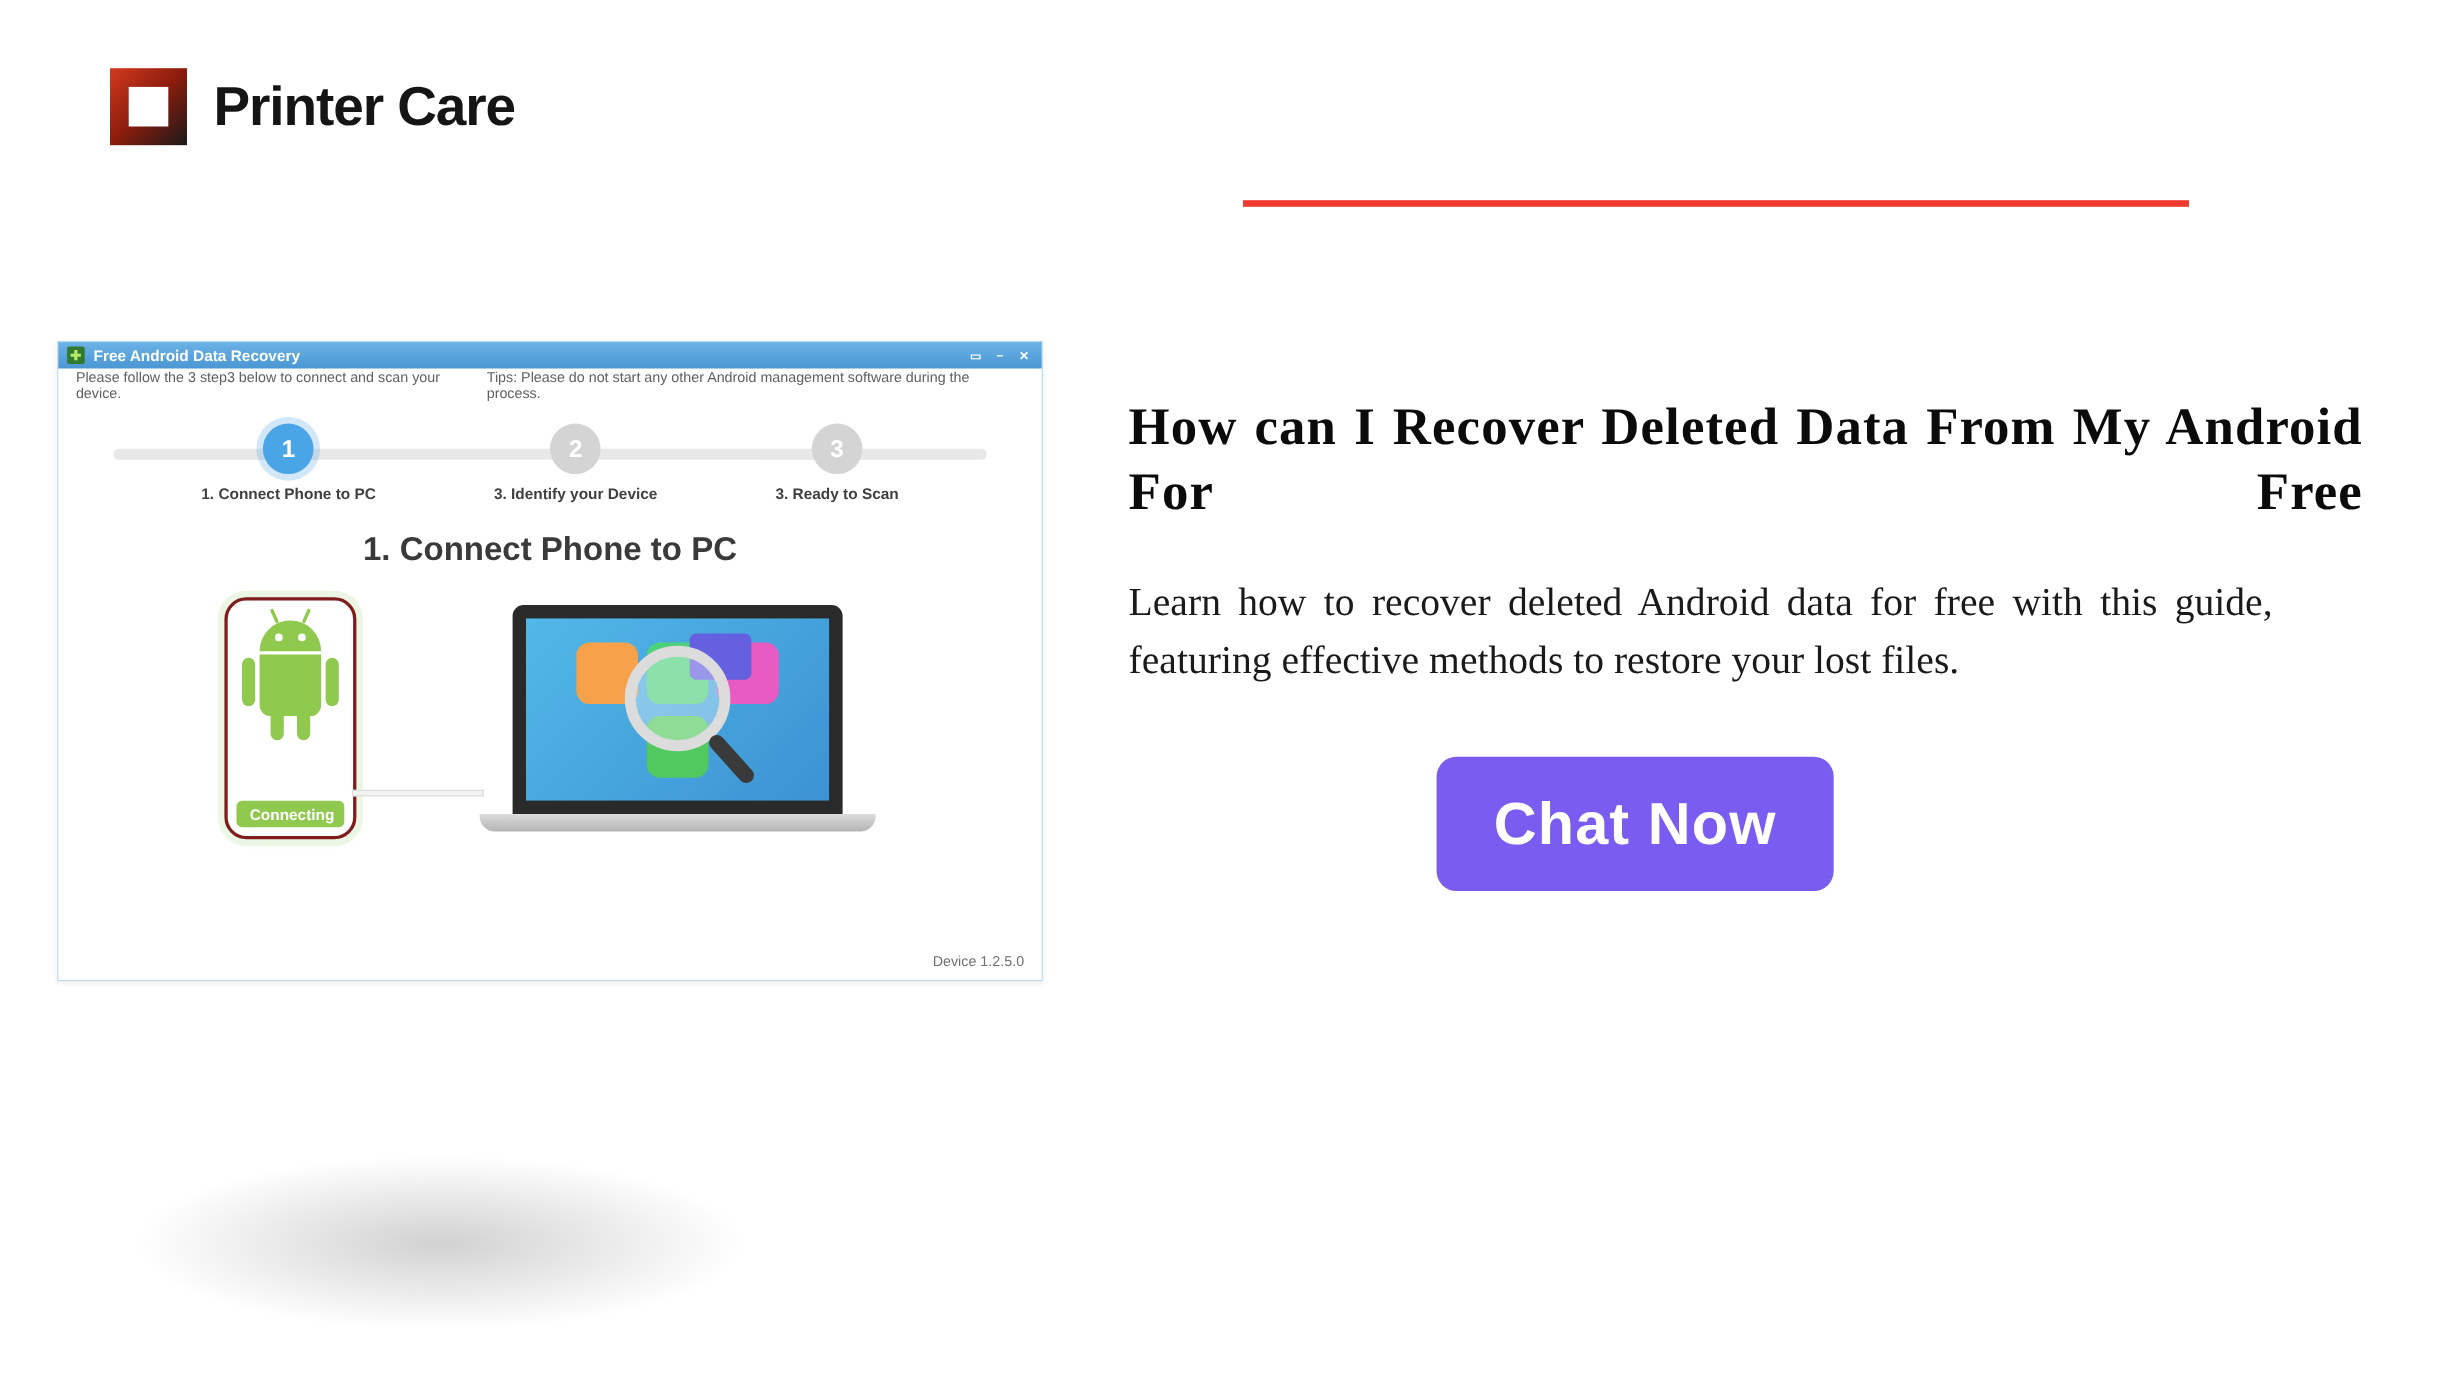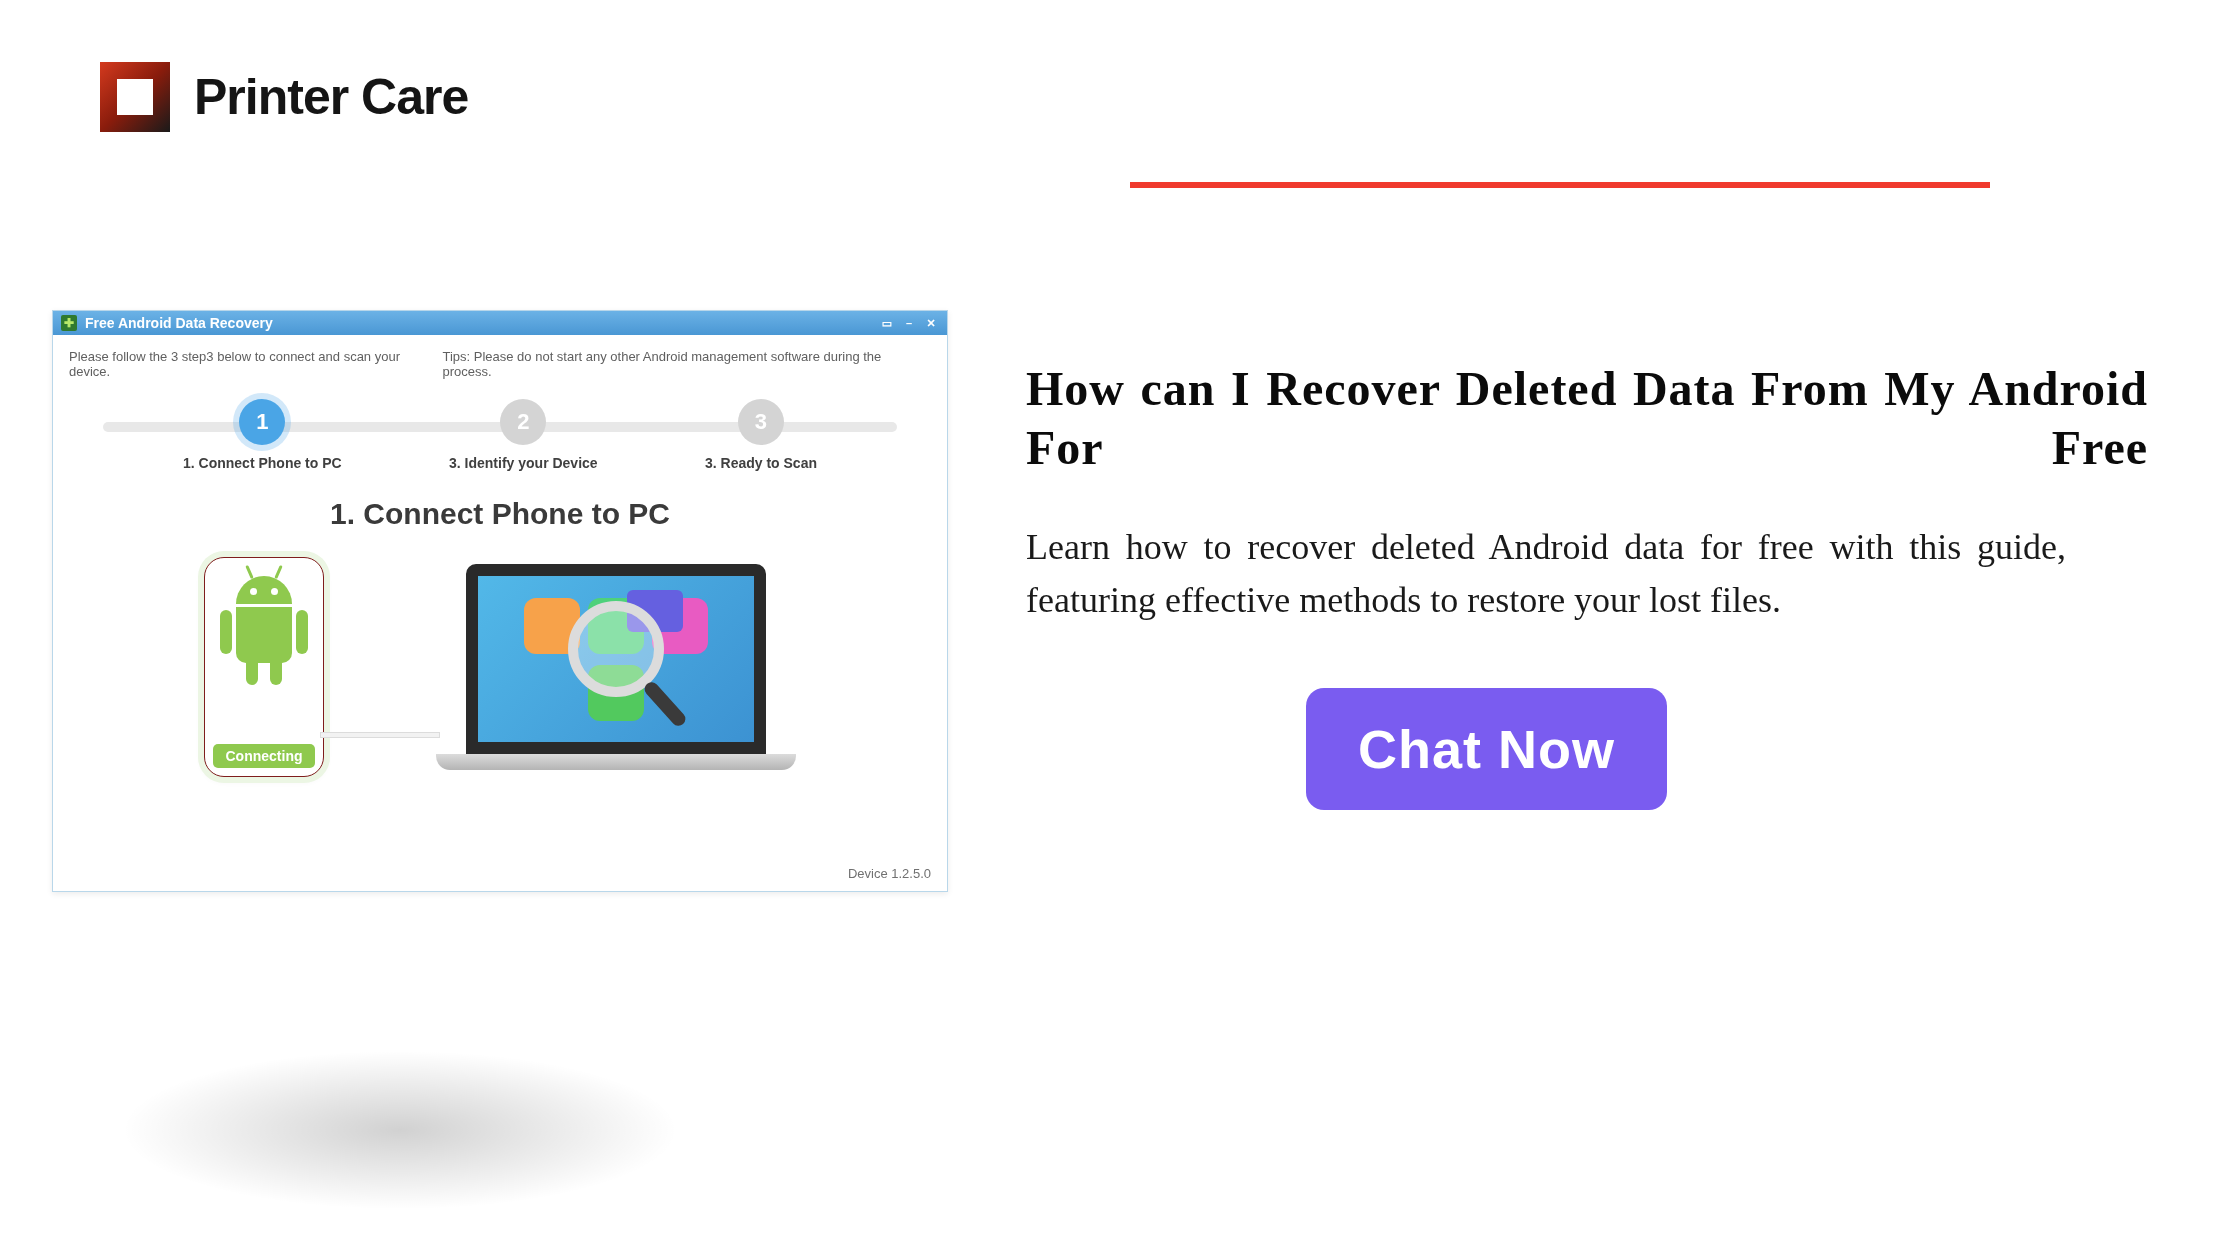--- a/index.html
+++ b/index.html
@@ -87,21 +87,21 @@
       height: 14px;
       color: #fff;
       font-size: 11px;
       display: flex;
       align-items: center;
       justify-content: center;
     }
     .instructions {
       display: flex;
       justify-content: space-between;
-      padding: 14px 16px 10px 16px;
+      padding: 0 16px 10px 16px;
       font-size: 13px;
       color: #606060;
     }
     .steps-track {
       position: relative;
       margin: 10px 40px 8px 40px;
     }
     .track-line {
       position: absolute;
       top: 23px;
@@ -161,21 +161,21 @@
       justify-content: center;
       gap: 0;
       margin-top: 26px;
       position: relative;
     }
     .phone {
       width: 120px;
       height: 220px;
       border-radius: 20px;
       background: #ffffff;
-      border: 1px solid #7f1d1d;
+      border: 3px solid #7f1d1d;
       position: relative;
       box-shadow: 0 0 0 6px #ecf6e4, 0 2px 8px rgba(0,0,0,0.1);
       display: flex;
       flex-direction: column;
       align-items: center;
       justify-content: space-between;
       padding: 18px 8px 8px 8px;
     }
     .android-bot { width: 80px; display: flex; flex-direction: column; align-items: center; }
     .bot-head { width: 56px; height: 28px; background: #8fc94e; border-radius: 28px 28px 0 0; position: relative; }

